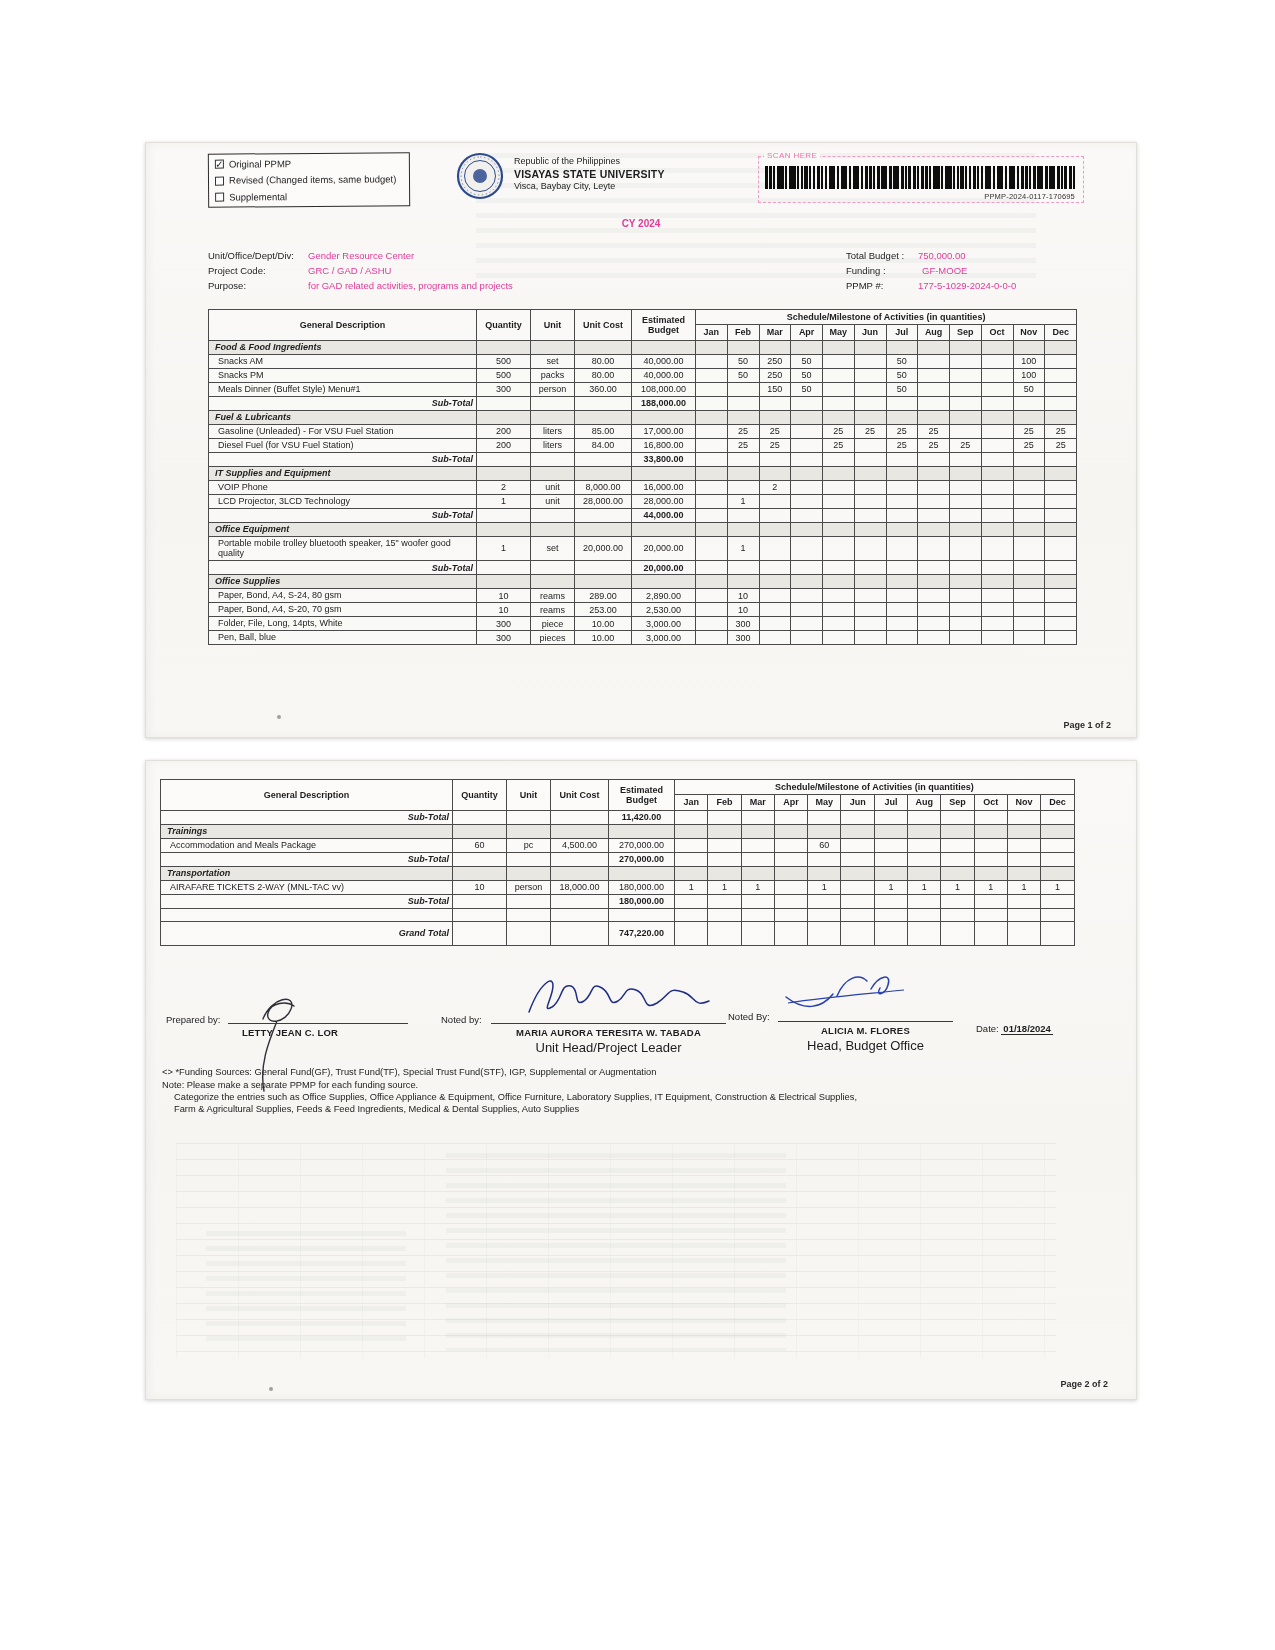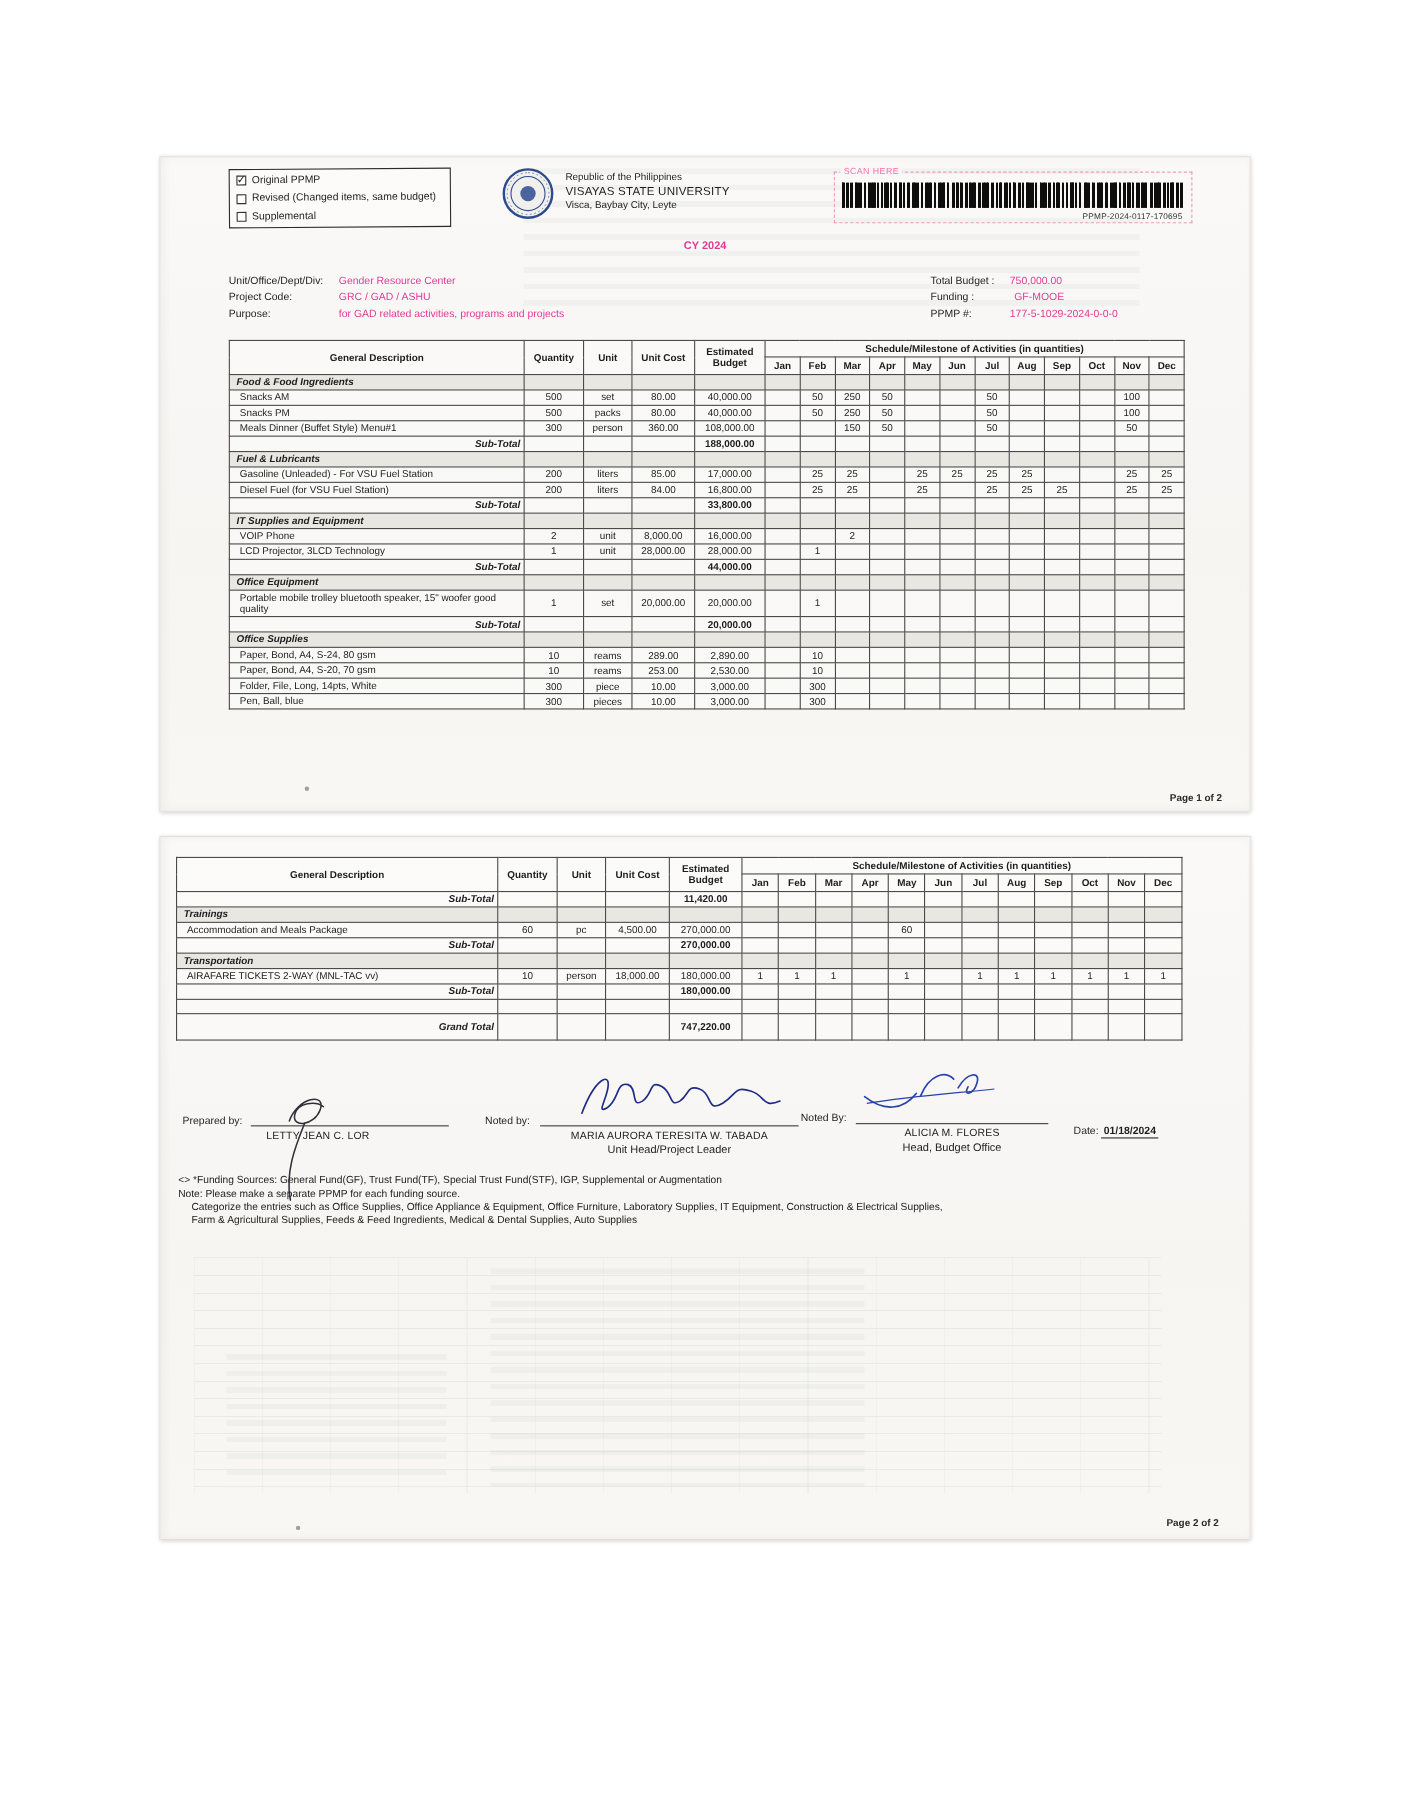--- a/index.html
+++ b/index.html
@@ -25,21 +25,21 @@
   .cb-panel{position:absolute;left:62px;top:10px;width:202px;height:54px;border:1.5px solid #2b2b2b;
             padding:5px 6px;display:flex;flex-direction:column;justify-content:space-between;
             background:rgba(255,255,255,.35);transform:rotate(-.4deg)}
   .cb-row{display:flex;align-items:center;gap:5px;font-size:9.5px;line-height:1}
   .cb{width:9px;height:9px;border:1.2px solid #333;display:inline-flex;align-items:center;
       justify-content:center;font-size:10px;line-height:1;background:#fff;color:#1a1a1a;flex:0 0 auto}
 
   
   .logo{position:absolute;left:310px;top:9px}
   .univ{position:absolute;left:368px;top:13px;font-size:9px;line-height:1.3}
-  .univ .u-name{font-size:10.5px;font-weight:normal;letter-spacing:.2px}
+  .univ .u-name{font-size:10.5px;font-weight:bold;letter-spacing:.2px}
 
   
   .barcode-panel{position:absolute;left:612px;top:13px;width:326px;height:47px;border:1px dashed #ef9cc4}
   .scan-label{position:absolute;top:-6px;left:5px;background:#f9f8f6;color:#ef6fae;font-size:8px;
               padding:0 3px;letter-spacing:.4px}
   .bars{position:absolute;left:6px;right:6px;top:9px;height:23px;
     background:repeating-linear-gradient(90deg,#0d0d0d 0 2px,transparent 2px 4px),
                repeating-linear-gradient(90deg,#0d0d0d 0 1px,transparent 1px 6px),
                repeating-linear-gradient(90deg,#0d0d0d 0 3px,transparent 3px 13px)}
   .barcode-text{position:absolute;right:8px;bottom:1px;font-size:7.5px;color:#333;letter-spacing:.2px}
@@ -71,22 +71,22 @@
   tr.grand-row td{height:24px;vertical-align:middle}
   tr.blank-row td{height:13px}
   .t1-pos{left:62px;top:166px;width:868px}
   .t2-pos{left:14px;top:18px;width:914px}
 
   .page-label{position:absolute;font-size:9px;font-weight:bold;color:#2a2a2a}
 
   
   .sig-label{position:absolute;font-size:9.5px}
   .sig-rule{position:absolute;border-bottom:1px solid #3c3c3c;height:1px}
-  .sig-name{position:absolute;font-size:9.5px;font-weight:normal;letter-spacing:.2px}
-  .sig-title{position:absolute;font-size:10px}
+  .sig-name{position:absolute;font-size:9.5px;font-weight:bold;letter-spacing:.2px}
+  .sig-title{position:absolute;font-size:13px}
   .sig-svg{position:absolute;overflow:visible}
   .date-wrap{position:absolute;font-size:9.5px}
   .date-wrap .dval{font-weight:bold;border-bottom:1.2px solid #2a2a2a;padding:0 2px}
 
   .foot-note{position:absolute;font-size:9.3px;line-height:1.2;color:#232323;white-space:nowrap}
 </style>
 </head>
 <body>
 
 <div class="dash-artifact"></div>

